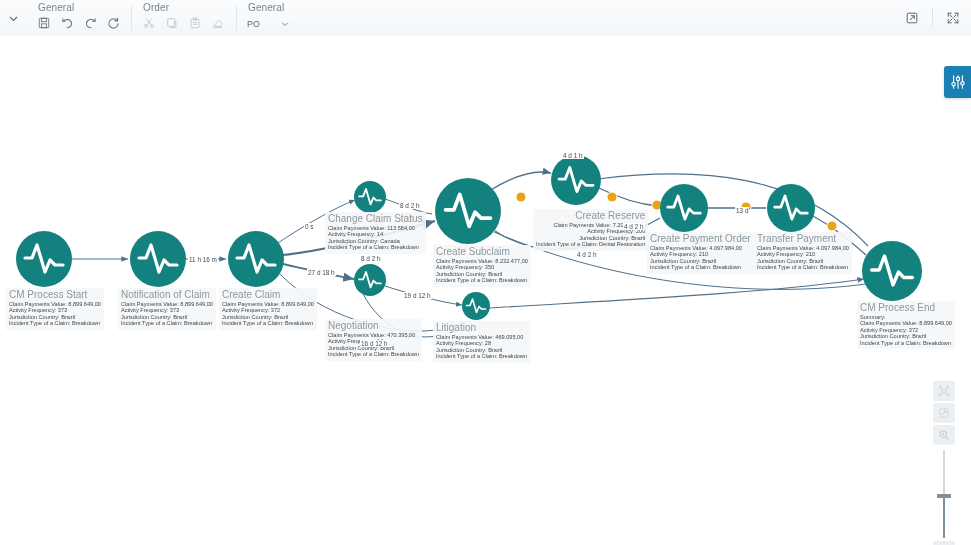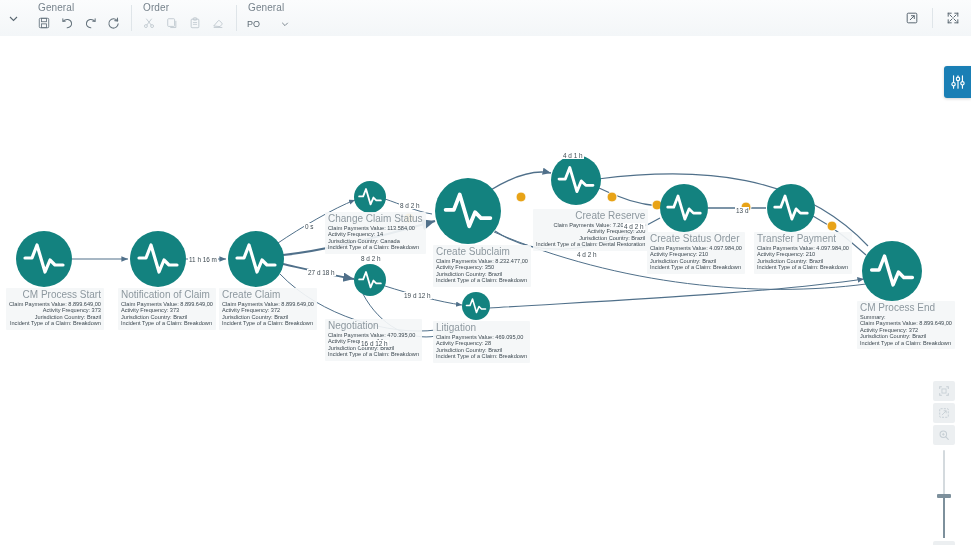--- a/index.html
+++ b/index.html
@@ -316,21 +316,21 @@
             <path d="M466.5,269.5 L470,269.5 L472.5,263 L476.5,276.5 L479,270.5 L481.5,273 L485.5,273" fill="none" stroke="#ffffff" stroke-width="1.6" stroke-linecap="round" stroke-linejoin="round"></path>
           </g>
           <g>
             <circle cx="892" cy="235" r="30" fill="#13827f"></circle>
             <path d="M871.6428571428571,233.92857142857142 L879.1428571428571,233.92857142857142 L884.5,220 L893.0714285714286,248.92857142857142 L898.4285714285714,236.07142857142858 L903.7857142857143,241.42857142857142 L912.3571428571429,241.42857142857142" fill="none" stroke="#ffffff" stroke-width="3.428571428571429" stroke-linecap="round" stroke-linejoin="round"></path>
           </g>
         </g>
     </svg>
 
     <div id="label-layer">
-        <div class="nlabel" style="left: 6px; top: 252px; text-align: right;">
+        <div class="nlabel" style="left: 6px; top: 252px;">
           <div class="ttl">CM Process Start</div>
           <div class="kv">Claim Payments Value: 8.899.649,00</div>
           <div class="kv">Activity Frequency: 373</div>
           <div class="kv">Jurisdiction Country: Brazil</div>
           <div class="kv">Incident Type of a Claim: Breakdown</div>
         </div>
         <div class="nlabel" style="left: 118px; top: 252px;">
           <div class="ttl">Notification of Claim</div>
           <div class="kv">Claim Payments Value: 8.899.649,00</div>
           <div class="kv">Activity Frequency: 373</div>
@@ -359,21 +359,21 @@
           <div class="kv">Incident Type of a Claim: Breakdown</div>
         </div>
         <div class="nlabel" style="left: 533px; top: 173px; text-align: right;">
           <div class="ttl">Create Reserve</div>
           <div class="kv">Claim Payments Value: 7.202.201,00</div>
           <div class="kv">Activity Frequency: 200</div>
           <div class="kv">Jurisdiction Country: Brazil</div>
           <div class="kv">Incident Type of a Claim: Dental Restoration</div>
         </div>
         <div class="nlabel" style="left: 647px; top: 196px;">
-          <div class="ttl">Create Status Order</div>
+          <div class="ttl">Create Payment Order</div>
           <div class="kv">Claim Payments Value: 4.097.984,00</div>
           <div class="kv">Activity Frequency: 210</div>
           <div class="kv">Jurisdiction Country: Brazil</div>
           <div class="kv">Incident Type of a Claim: Breakdown</div>
         </div>
         <div class="nlabel" style="left: 754px; top: 196px;">
           <div class="ttl">Transfer Payment</div>
           <div class="kv">Claim Payments Value: 4.097.984,00</div>
           <div class="kv">Activity Frequency: 210</div>
           <div class="kv">Jurisdiction Country: Brazil</div>

